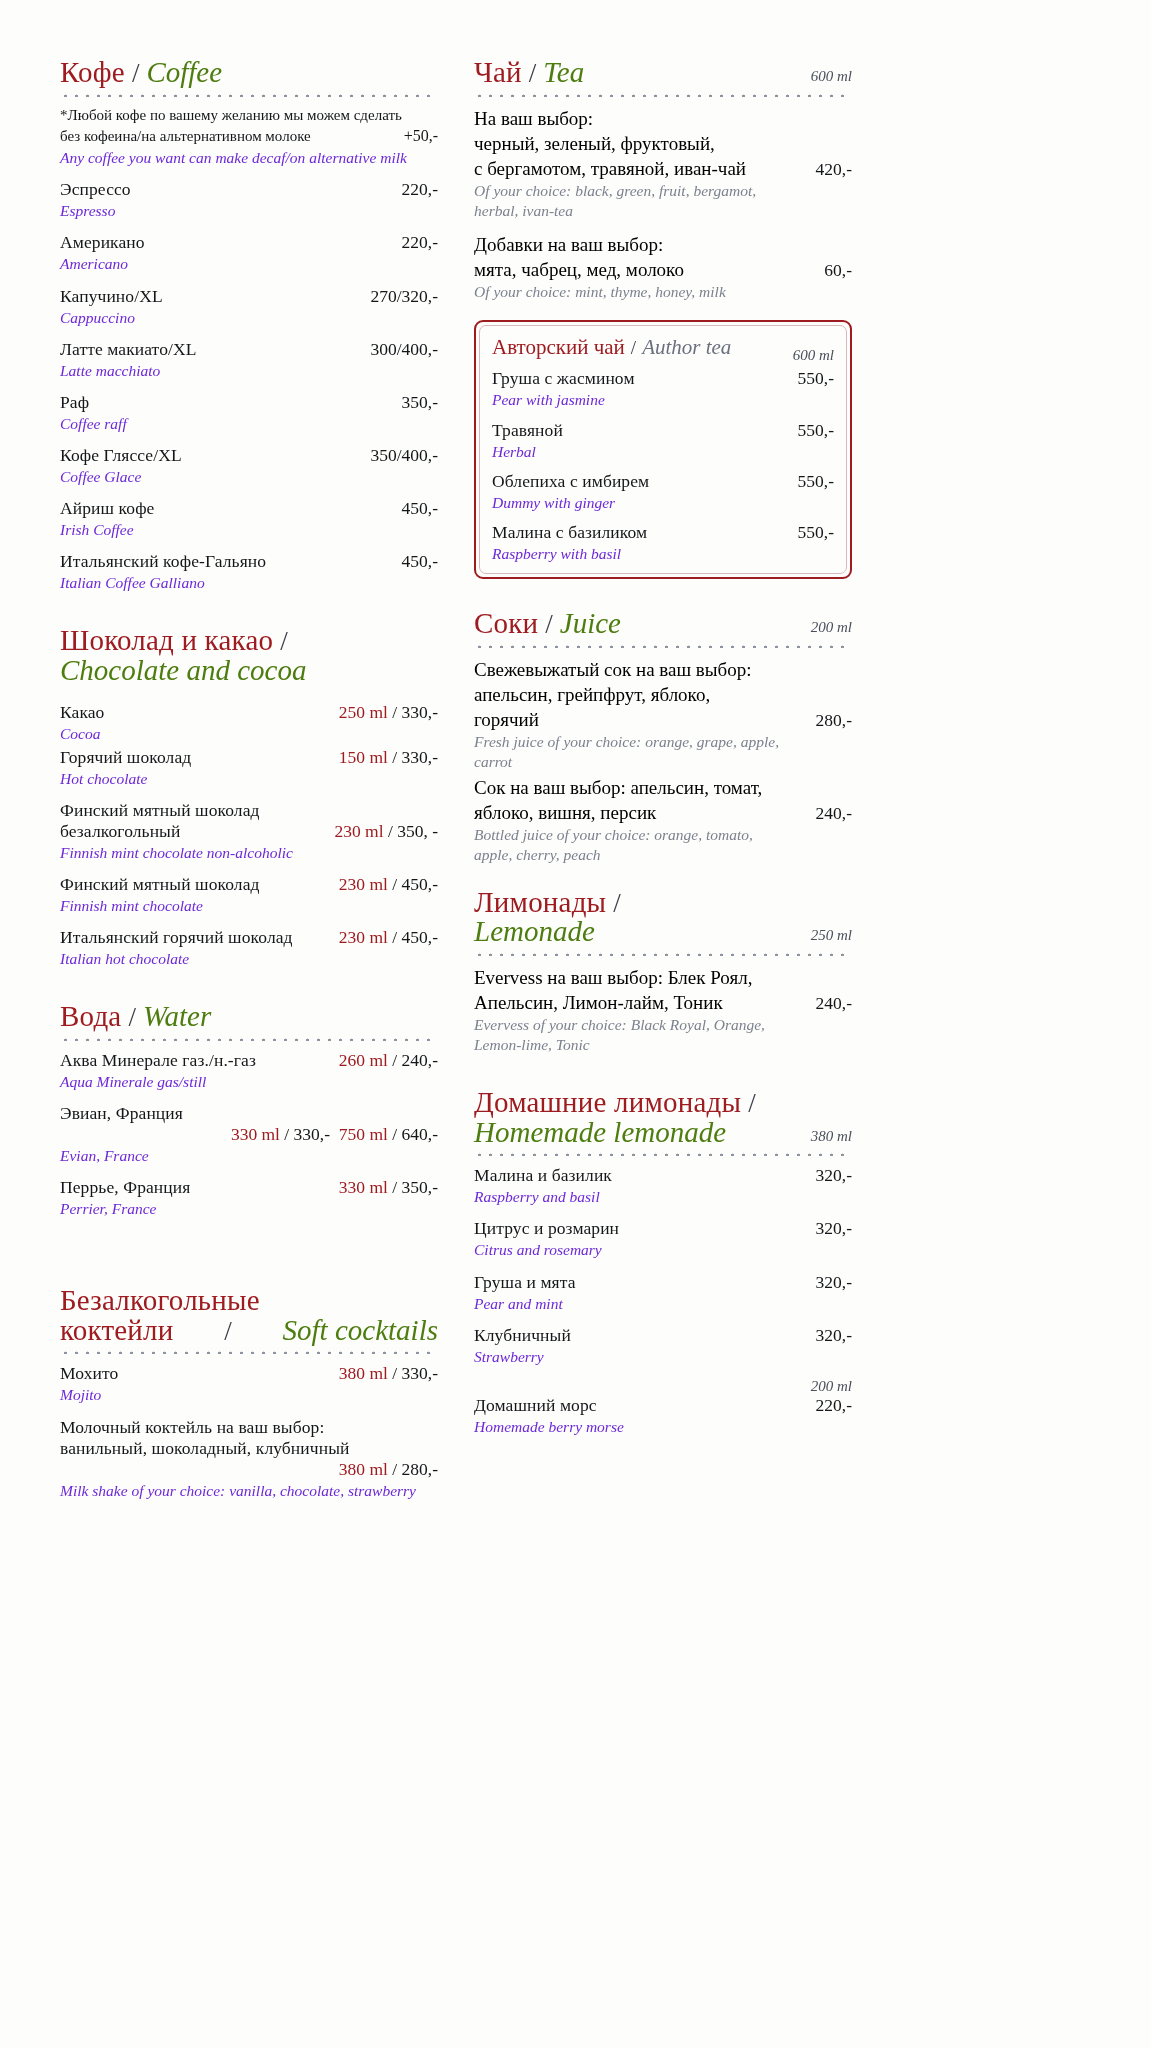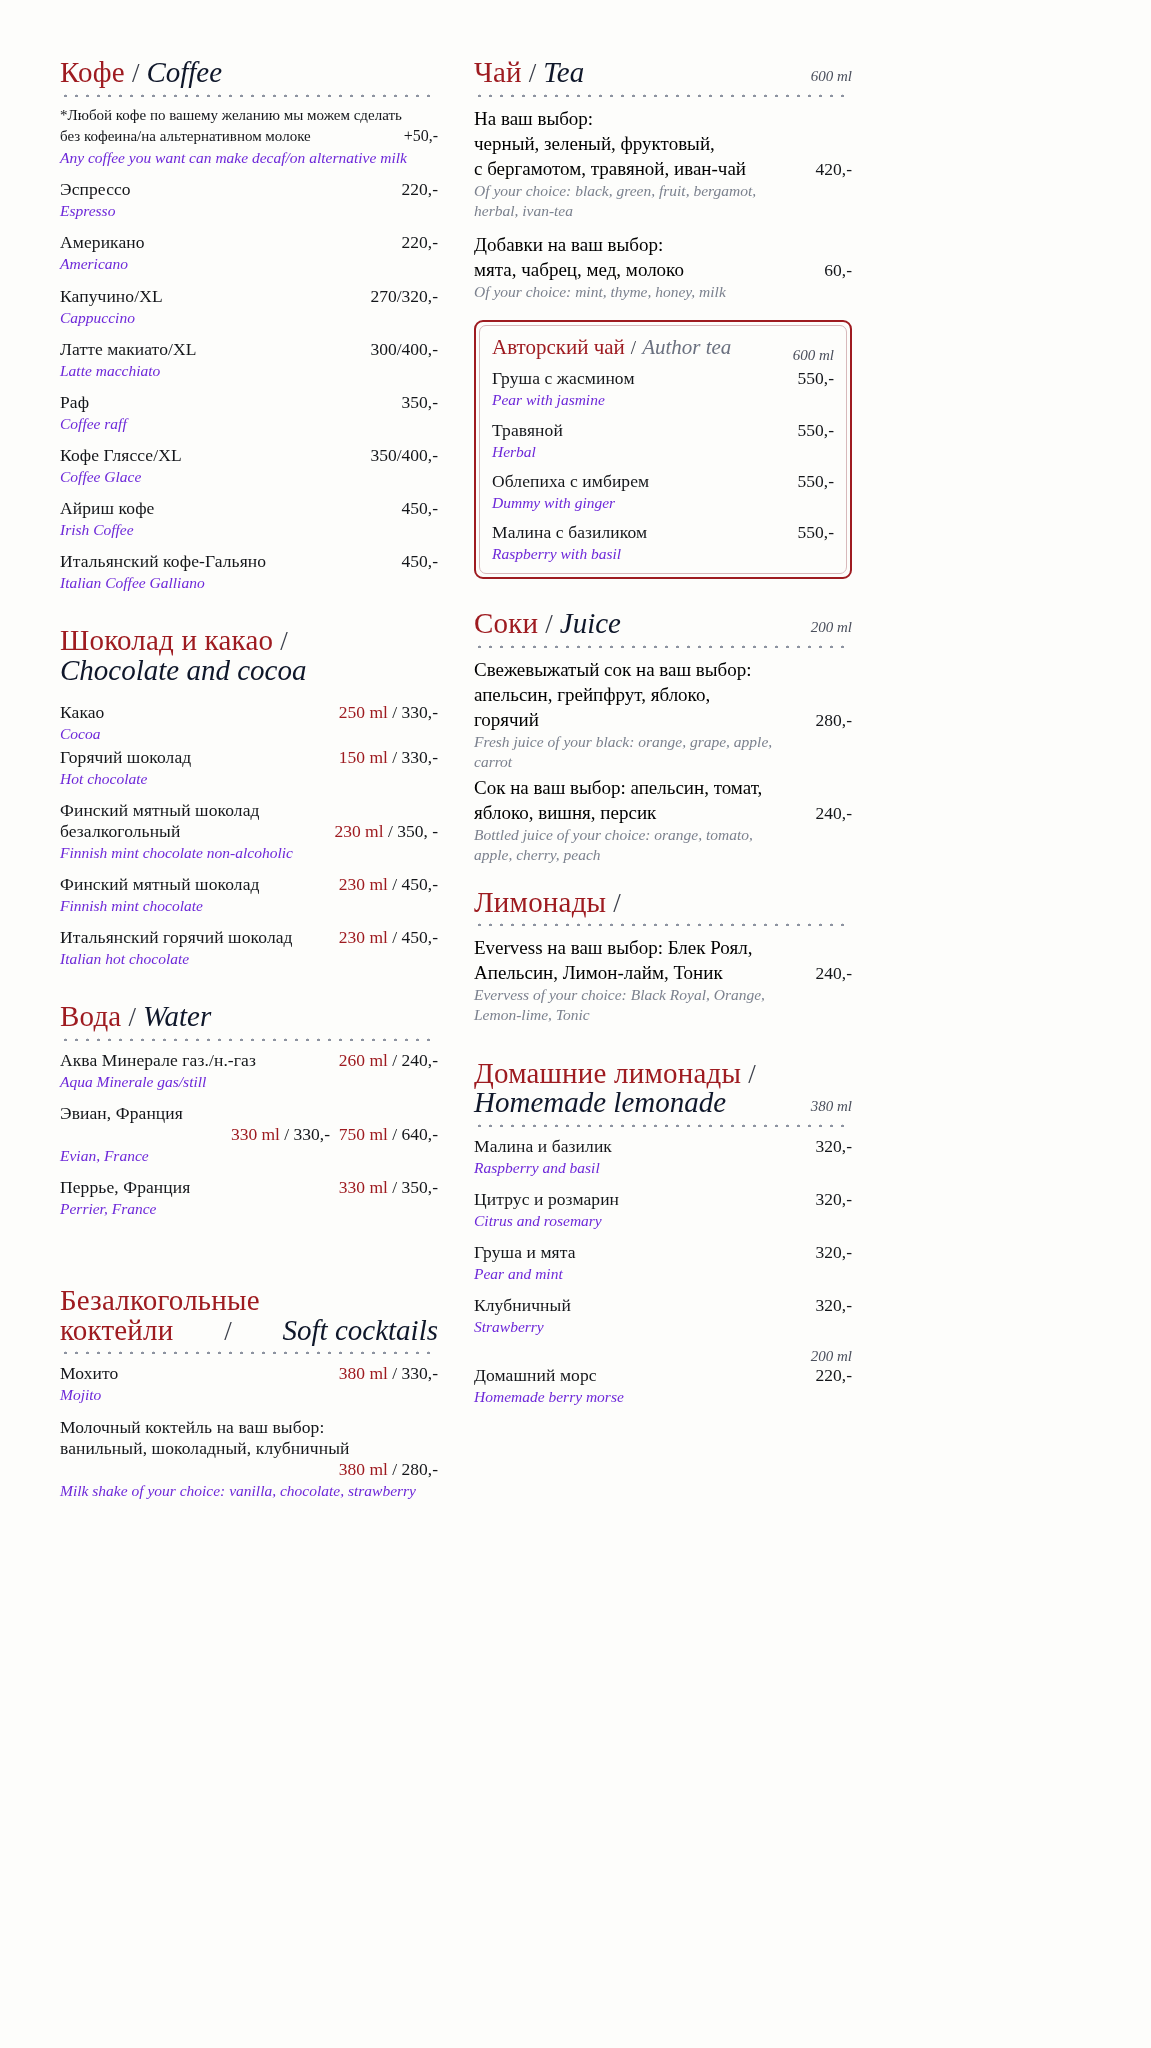--- a/index.html
+++ b/index.html
@@ -40,21 +40,21 @@
     font-weight:400;
     letter-spacing:.2px;
     white-space:pre;
   }
   .sec-head .slash{
     color:#3b3f4a;
     font-size:27px;
     padding:0 7px;
   }
   .sec-head .en{
-    color:#0f172a;
+    color:#4d7c0f;
     font-size:29px;
     font-style:italic;
     white-space:pre;
   }
   .sec-head.two-line{display:block;}
   .sec-head.two-line .l1{display:flex;align-items:baseline;}
   .sec-head.two-line .l2{display:flex;align-items:baseline;justify-content:space-between;}
   .sec-head .vol{
     color:#4a4f5c;
     font-size:15px;
@@ -458,21 +458,21 @@
       </div>
       <div class="dotline"></div>
 
       <div class="item tight">
         <div class="desc">Свежевыжатый сок на ваш выбор:</div>
         <div class="desc">апельсин, грейпфрут, яблоко,</div>
         <div class="row">
           <span class="desc">горячий</span>
           <span class="pr">280,-</span>
         </div>
-        <div class="desc-en">Fresh juice of your black: orange, grape, apple,</div>
+        <div class="desc-en">Fresh juice of your choice: orange, grape, apple,</div>
         <div class="desc-en">carrot</div>
       </div>
 
       <div class="item">
         <div class="desc">Сок на ваш выбор: апельсин, томат,</div>
         <div class="row">
           <span class="desc">яблоко, вишня, персик</span>
           <span class="pr">240,-</span>
         </div>
         <div class="desc-en">Bottled juice of your choice: orange, tomato,</div>
@@ -481,20 +481,24 @@
     </div>
 
     <div class="spacer-s"></div>
 
     <div class="sec">
       <div class="sec-head two-line">
         <div class="l1">
           <span class="ru">Лимонады</span>
           <span class="slash">/</span>
         </div>
+        <div class="l2">
+          <span class="en">Lemonade</span>
+          <span class="vol">250 ml</span>
+        </div>
       </div>
       <div class="dotline"></div>
 
       <div class="item">
         <div class="desc">Evervess на ваш выбор: Блек Роял,</div>
         <div class="row">
           <span class="desc">Апельсин, Лимон-лайм, Тоник</span>
           <span class="pr">240,-</span>
         </div>
         <div class="desc-en">Evervess of your choice: Black Royal, Orange,</div>

